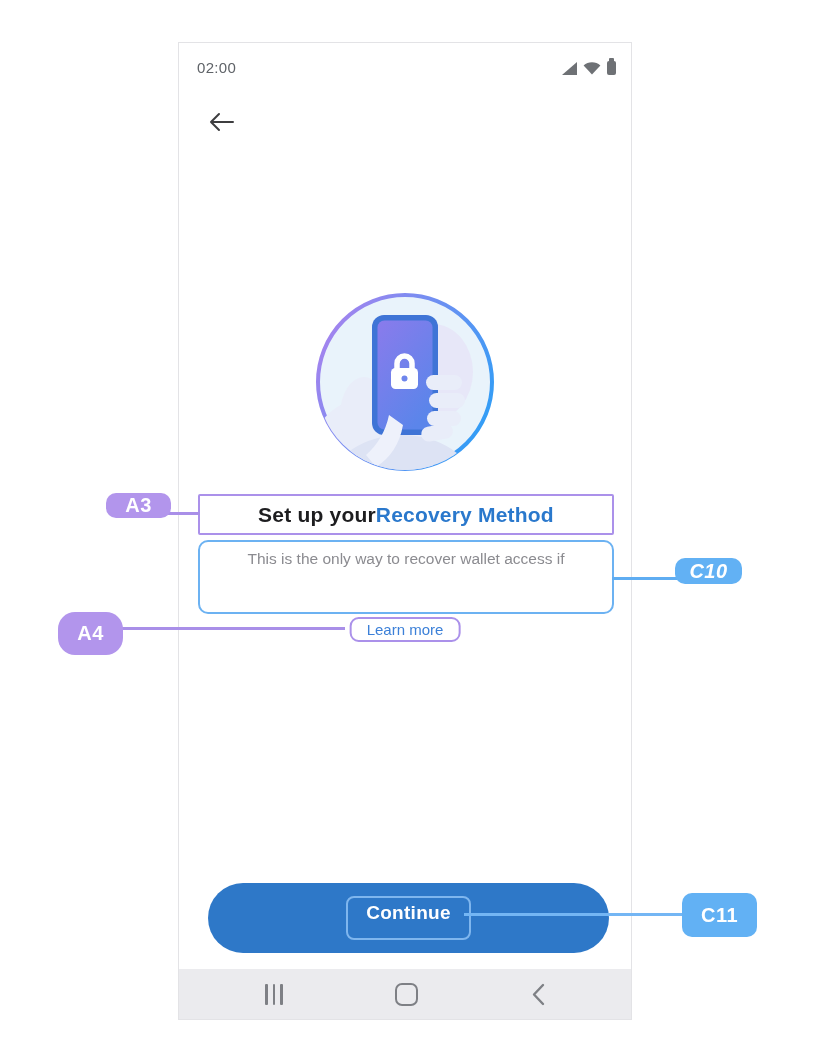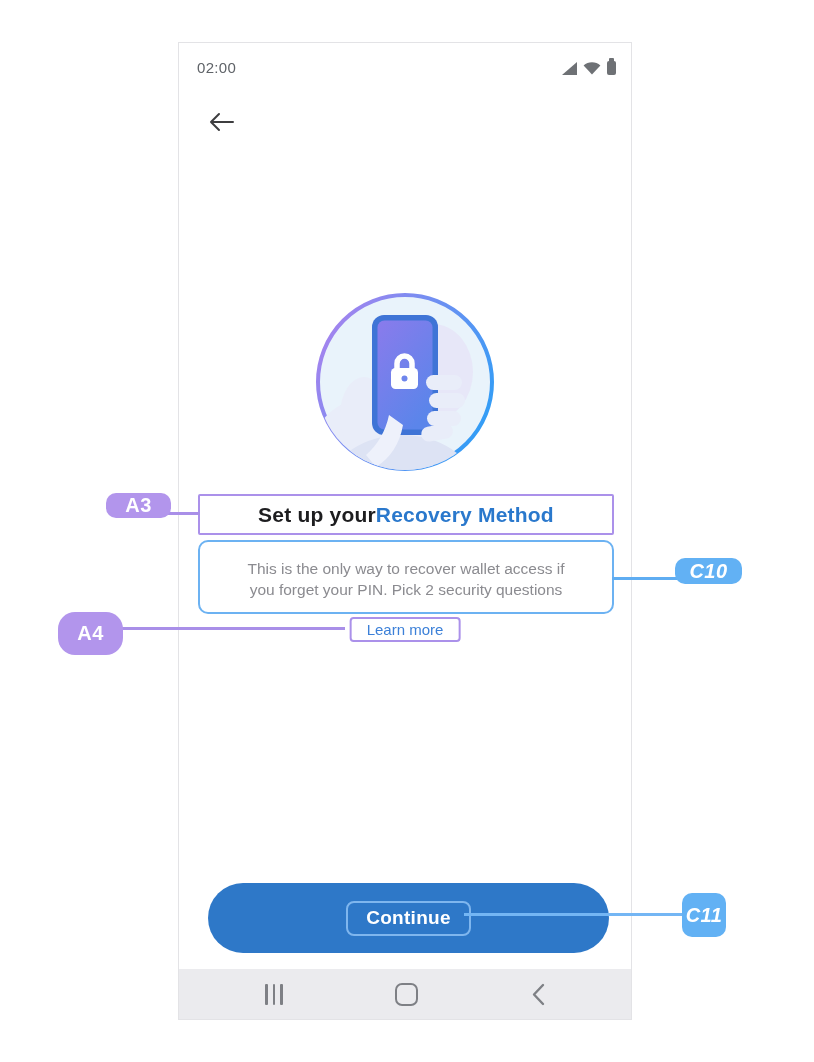--- a/index.html
+++ b/index.html
@@ -37,39 +37,39 @@
     display:flex; align-items:center; justify-content:center;
     font-size:21px; font-weight:bold; letter-spacing:.2px; white-space:nowrap;
   }
   .title-prefix { color:#1d1d1f; }
   .title-highlight { color:#2a78cc; }
 
   
   .desc-annotation-box {
     position:absolute; left:19px; top:497px; width:416px; height:74px;
     border:2px solid #6cb2f2; border-radius:10px; background:#fff;
-    padding-top:16px; text-align:center;
+    padding-top:6px; text-align:center;
   }
   .desc-line { font-size:15.5px; line-height:21px; color:#8b8b90; }
 
   
   .learn-more-box {
     position:absolute; left:50%; top:574px; transform:translateX(-50%);
-    border:2px solid #ab91ea; border-radius:4px; background:#fff;
+    border:2px solid #ab91ea; border-radius:9px; background:#fff;
     padding:2px 15px; font-size:15px; color:#3c80d8; white-space:nowrap; cursor:pointer;
   }
 
   
   .continue-button {
     position:absolute; left:29px; top:840px; width:401px; height:70px;
     border-radius:35px; background:#2e78c8; border:none;
     display:flex; align-items:center; justify-content:center; cursor:pointer;
   }
   .continue-label-box {
-    border:2px solid #7fb6ee; border-radius:8px; padding:4px 18px 5px;
+    border:2px solid #7fb6ee; border-radius:8px; padding:4px 18px 14px;
     color:#ffffff; font-weight:bold; font-size:19px; letter-spacing:.3px;
   }
 
   
   .nav-bar {
     position:absolute; left:0; bottom:0; width:100%; height:50px; background:#ebebee;
     display:flex; align-items:center; justify-content:space-between; padding:0 86px;
   }
   .nav-btn { display:flex; align-items:center; justify-content:center; cursor:pointer; background:none; border:none; padding:0; }
   .recents-icon { display:flex; gap:5px; }
@@ -80,21 +80,21 @@
   .badge {
     position:absolute; z-index:6; border-radius:10px; color:#fff;
     font-weight:bold; font-size:20px; letter-spacing:.5px;
     display:flex; align-items:center; justify-content:center;
   }
   .badge-purple { background:#b295ec; }
   .badge-blue   { background:#62b1f4; }
   #badge-a3  { left:58px;  top:493px; width:65px; height:25px;margin-left:48px; }
   #badge-a4  { left:58px;  top:612px; width:65px; height:43px;border-radius:17px; }
   #badge-c10 { left:675px; top:558px; width:67px; height:26px;font-style:italic; }
-  #badge-c11 { left:682px; top:893px; width:44px; height:44px;font-style:italic; }
+  #badge-c11 { left:682px; top:893px; width:75px; height:44px; }
 
   .connector { position:absolute; height:3px; z-index:5; }
   #line-a3  { left:121px; top:512px; width:79px;  background:#a98fe8; }
   #line-a4  { left:121px; top:627px; width:224px; background:#a98fe8; }
   #line-c10 { left:612px; top:577px; width:65px;  background:#5fadf2; }
   #line-c11 { left:464px; top:913px; width:220px; background:#74b6f4; }
 </style>
 </head>
 <body>
 
@@ -158,21 +158,20 @@
       </g>
     </svg>
 
     <div class="title-annotation-box">
       <span class="title-prefix">Set up your</span>
       <span class="title-highlight">Recovery Method</span>
     </div>
 
     <div class="desc-annotation-box">
       <div class="desc-line">This is the only way to recover wallet access if</div>
-      <div class="desc-line">you forget your PIN. Pick 2 security questions</div>
     </div>
 
     <div class="learn-more-box">Learn more</div>
 
     <button class="continue-button">
       <span class="continue-label-box">Continue</span>
     </button>
 
     <div class="nav-bar">
       <button class="nav-btn">

